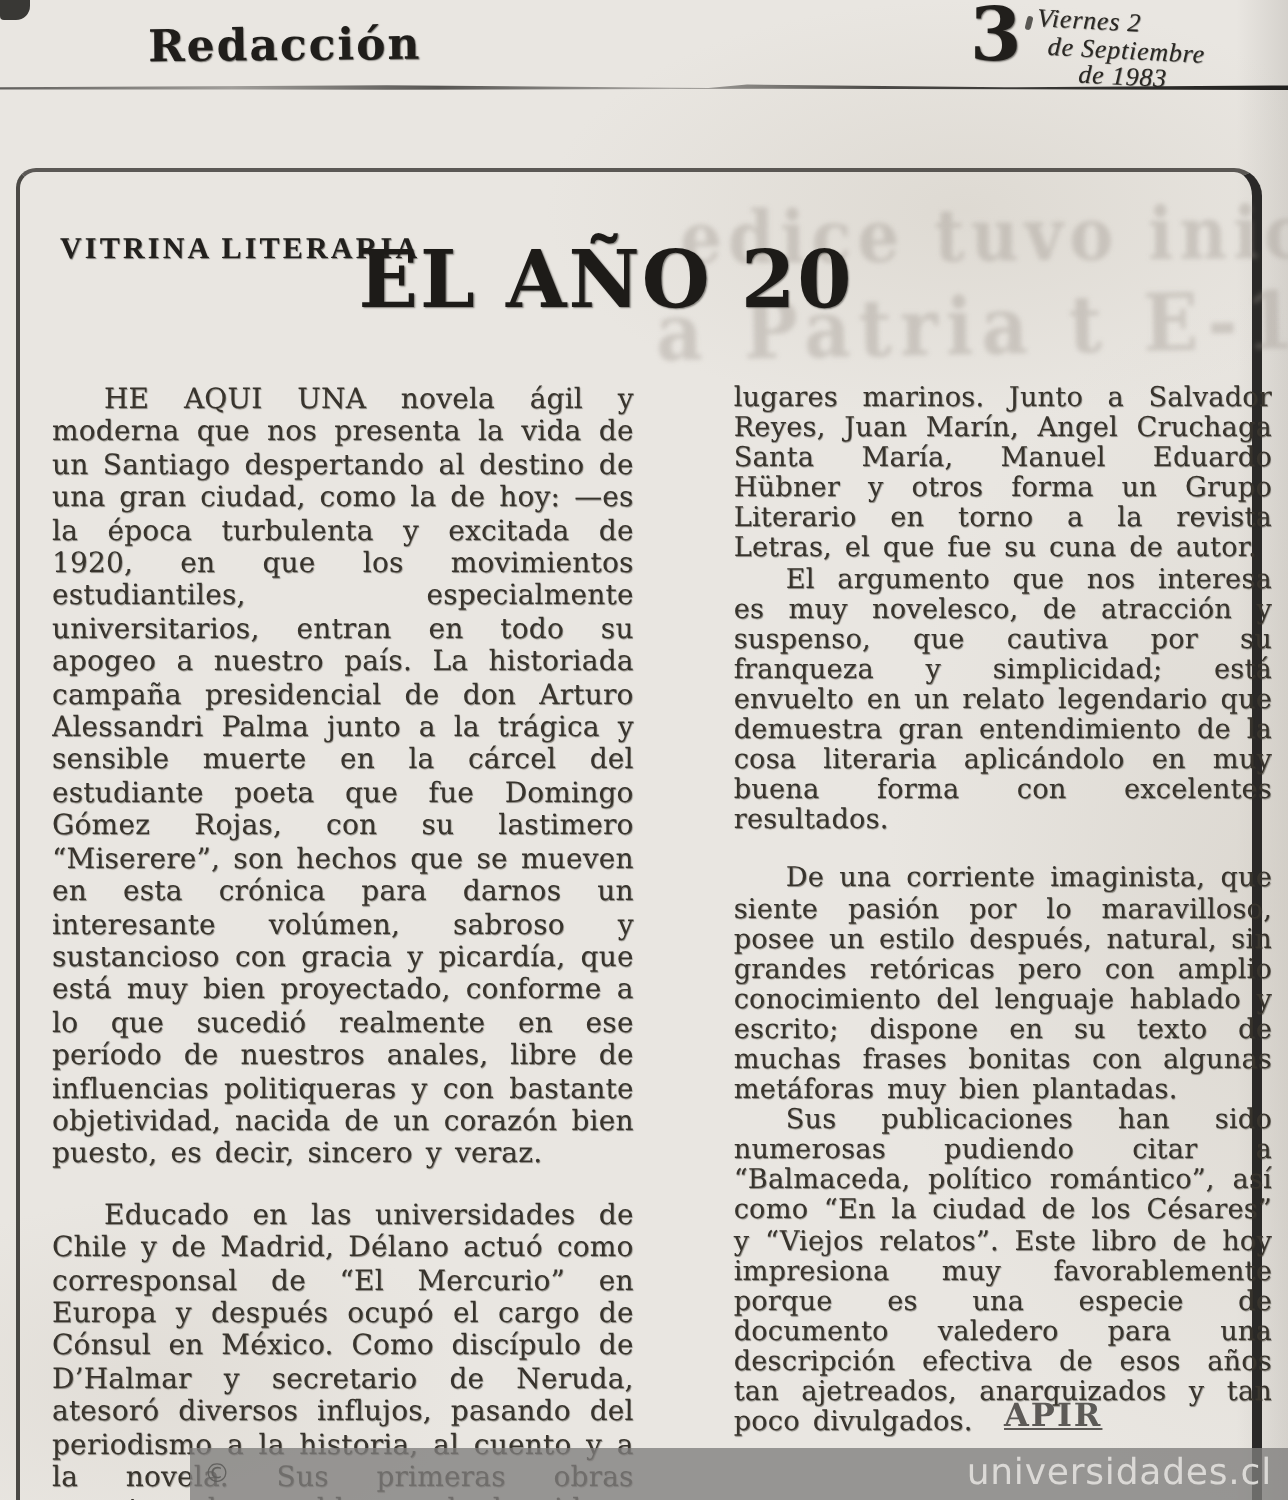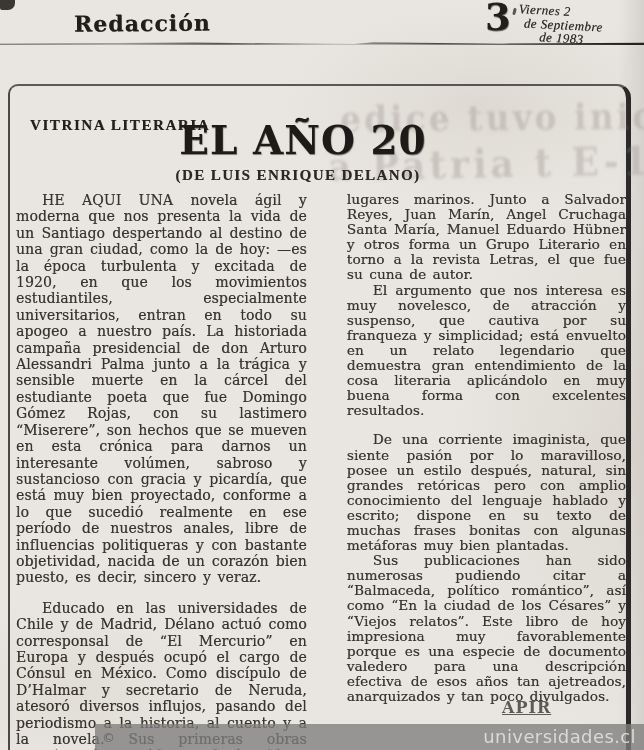--- a/index.html
+++ b/index.html
@@ -111,38 +111,38 @@
   .bleed-stamp {
     position: absolute; left: 492px; top: 612px; z-index: 0;
     font: bold 16px "DejaVu Serif", serif;
     color: rgba(45,43,40,.75); letter-spacing: 1px;
     filter: blur(0.3px);
     text-decoration: underline;
   }
 
   
   .columns {
-    position: absolute; left: 6px; top: 106px;
+    position: absolute; left: 16px; top: 106px;
     width: 610px; height: 558px;
     display: flex; gap: 40px;
     overflow: hidden; z-index: 1;
   }
   .col { box-sizing: border-box; }
   .col-left  { width: 299px; }
   .col-right { width: 287px; }
   .col p {
     margin: 0;
     text-align: justify;
     text-indent: 26px;
     color: #38342d;
     word-spacing: 2px; letter-spacing: 0.1px;
     text-shadow: 0.35px 0.35px 0.45px rgba(56,52,45,.55);
   }
   .col-left p  { font: 14px/16.4px "DejaVu Serif", serif; }
-  .col-right p { font: 13.6px/15.1px "DejaVu Serif", serif; }
+  .col-right p { font: 13.6px/15.1px "DejaVu Serif", serif; margin-left: 10px; }
   .col p.gap-before { margin-top: 14px; }
   .col p.no-indent  { text-indent: 0; }
 
   
   .watermark-bar {
     position: absolute; left: 95px; top: 724px;
     width: 549px; height: 26px;
     background: rgba(127,126,124,.78);
     z-index: 5;
     display: flex; align-items: center;
@@ -170,21 +170,20 @@
 <div class="date-block">
   <div class="d1">Viernes 2</div>
   <div class="d2">de Septiembre</div>
   <div class="d3">de 1983</div>
 </div>
 <div class="header-rule"></div>
 
 <div class="article-frame">
   <div class="kicker">VITRINA LITERARIA</div>
   <div class="headline">EL AÑO 20</div>
-  <div class="byline">(DE LUIS ENRIQUE DELANO)</div>
 
   <div class="bleed bleed-1">edice tuvo inicio</div>
   <div class="bleed bleed-2">a Patria  t  E-169</div>
   <div class="bleed-stamp">APIR</div>
 
   <div class="columns">
     <div class="col col-left">
       <p>HE AQUI UNA novela ágil y moderna que nos presenta la vida de un Santiago despertando al destino de una gran ciudad, como la de hoy: —es la época turbulenta y excitada de 1920, en que los movimientos estudiantiles, especialmente universitarios, entran en todo su apogeo a nuestro país. La historiada campaña presidencial de don Arturo Alessandri Palma junto a la trágica y sensible muerte en la cárcel del estudiante poeta que fue Domingo Gómez Rojas, con su lastimero “Miserere”, son hechos que se mueven en esta crónica para darnos un interesante volúmen, sabroso y sustancioso con gracia y picardía, que está muy bien proyectado, conforme a lo que sucedió realmente en ese período de nuestros anales, libre de influencias politiqueras y con bastante objetividad, nacida de un corazón bien puesto, es decir, sincero y veraz.</p>
       <p class="gap-before">Educado en las universidades de Chile y de Madrid, Délano actuó como corresponsal de “El Mercurio” en Europa y después ocupó el cargo de Cónsul en México. Como discípulo de D’Halmar y secretario de Neruda, atesoró diversos influjos, pasando del periodismo a la historia, al cuento y a la novela. Sus primeras obras muestran los problemas de la vida y enseguida, se deja arrastrar por las bellezas de los</p>
     </div>

